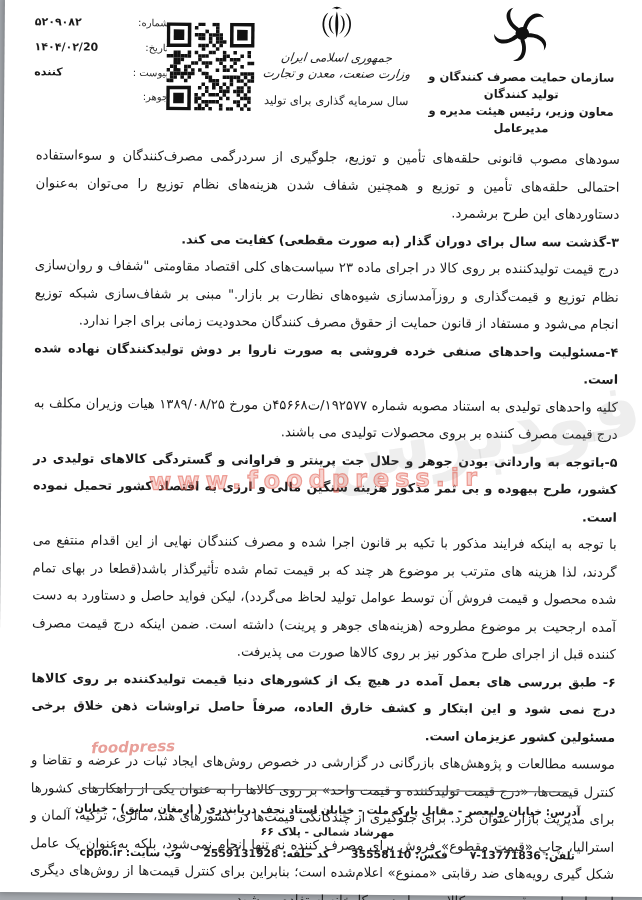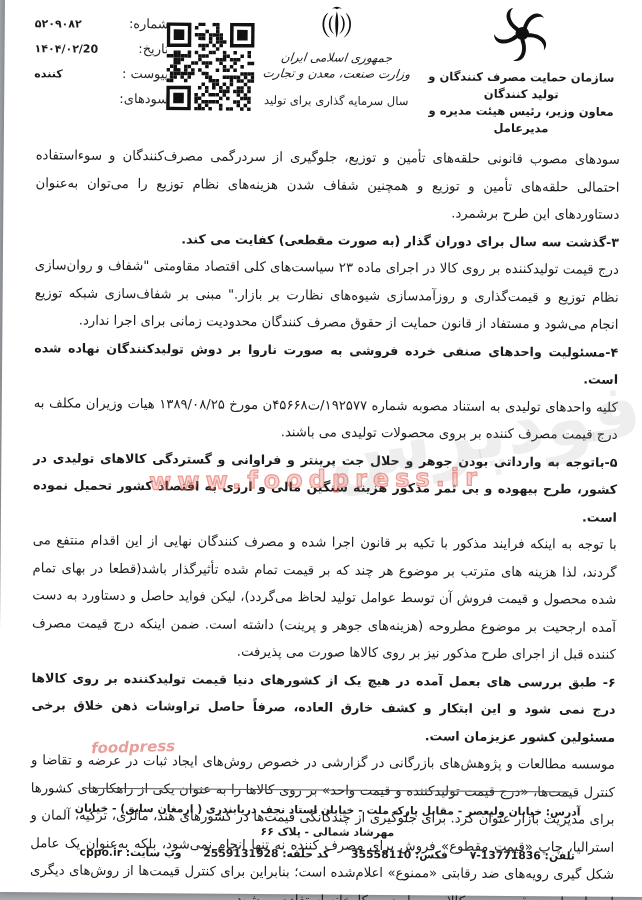--- a/index.html
+++ b/index.html
@@ -4,21 +4,21 @@
 <style>
   html,body{margin:0;padding:0;}
   body{background:#8e9296;font-family:"DejaVu Sans",sans-serif;}
   .stage{position:relative;width:642px;height:900px;margin:0 auto;background:#a7abb0;overflow:hidden;}
   .page{position:absolute;left:5px;top:-5px;width:648px;height:897px;background:#ffffff;
         transform:rotate(0.45deg);transform-origin:0 0;box-shadow:0 0 8px rgba(0,0,0,.4);
         direction:rtl;color:#1c1c1c;}
   
   .meta-block{position:absolute;top:20px;left:30px;width:134px;direction:rtl;}
   .meta-row{display:flex;justify-content:space-between;align-items:baseline;height:25px;}
-  .meta-label{font-size:13px;color:#2a2a2a;text-align:right;}
+  .meta-label{font-size:10px;color:#2a2a2a;text-align:right;}
   .meta-value{font-weight:700;font-size:11px;}
   .qr-box{position:absolute;top:26px;left:162px;width:88px;height:88px;}
   .qr-box svg{width:100%;height:100%;}
   .emblem-block{position:absolute;top:6px;left:252px;width:160px;text-align:center;}
   .emblem-block svg{width:34px;height:42px;}
   .callig-line{font-size:12px;font-style:italic;line-height:16px;transform:skewX(-6deg);}
   .slogan{margin-top:12px;font-size:11.5px;font-style:normal;}
   .org-block{position:absolute;top:4px;right:24px;width:214px;text-align:center;}
   .org-block svg{width:62px;height:62px;}
   .org-line{font-weight:700;font-size:11.5px;line-height:17px;}
@@ -55,21 +55,21 @@
       </div>
       <div class="meta-row">
         <span class="meta-label">تاریخ:</span>
         <span class="meta-value">۱۴۰۴/۰۲/20</span>
       </div>
       <div class="meta-row">
         <span class="meta-label">پیوست :</span>
         <span class="meta-value">کننده</span>
       </div>
       <div class="meta-row">
-        <span class="meta-label">سودهای:</span>
+        <span class="meta-label">جوهر:</span>
         <span class="meta-value"></span>
       </div>
     </div>
 
     <div class="qr-box">
       <svg viewBox="0 0 100 100" xmlns="http://www.w3.org/2000/svg">
         <rect x="0" y="0" width="100" height="100" fill="#fff"></rect>
         <g id="qr-modules" fill="#111">
             <rect x="36" y="0" width="4" height="4"></rect>
             <rect x="40" y="0" width="4" height="4"></rect>

